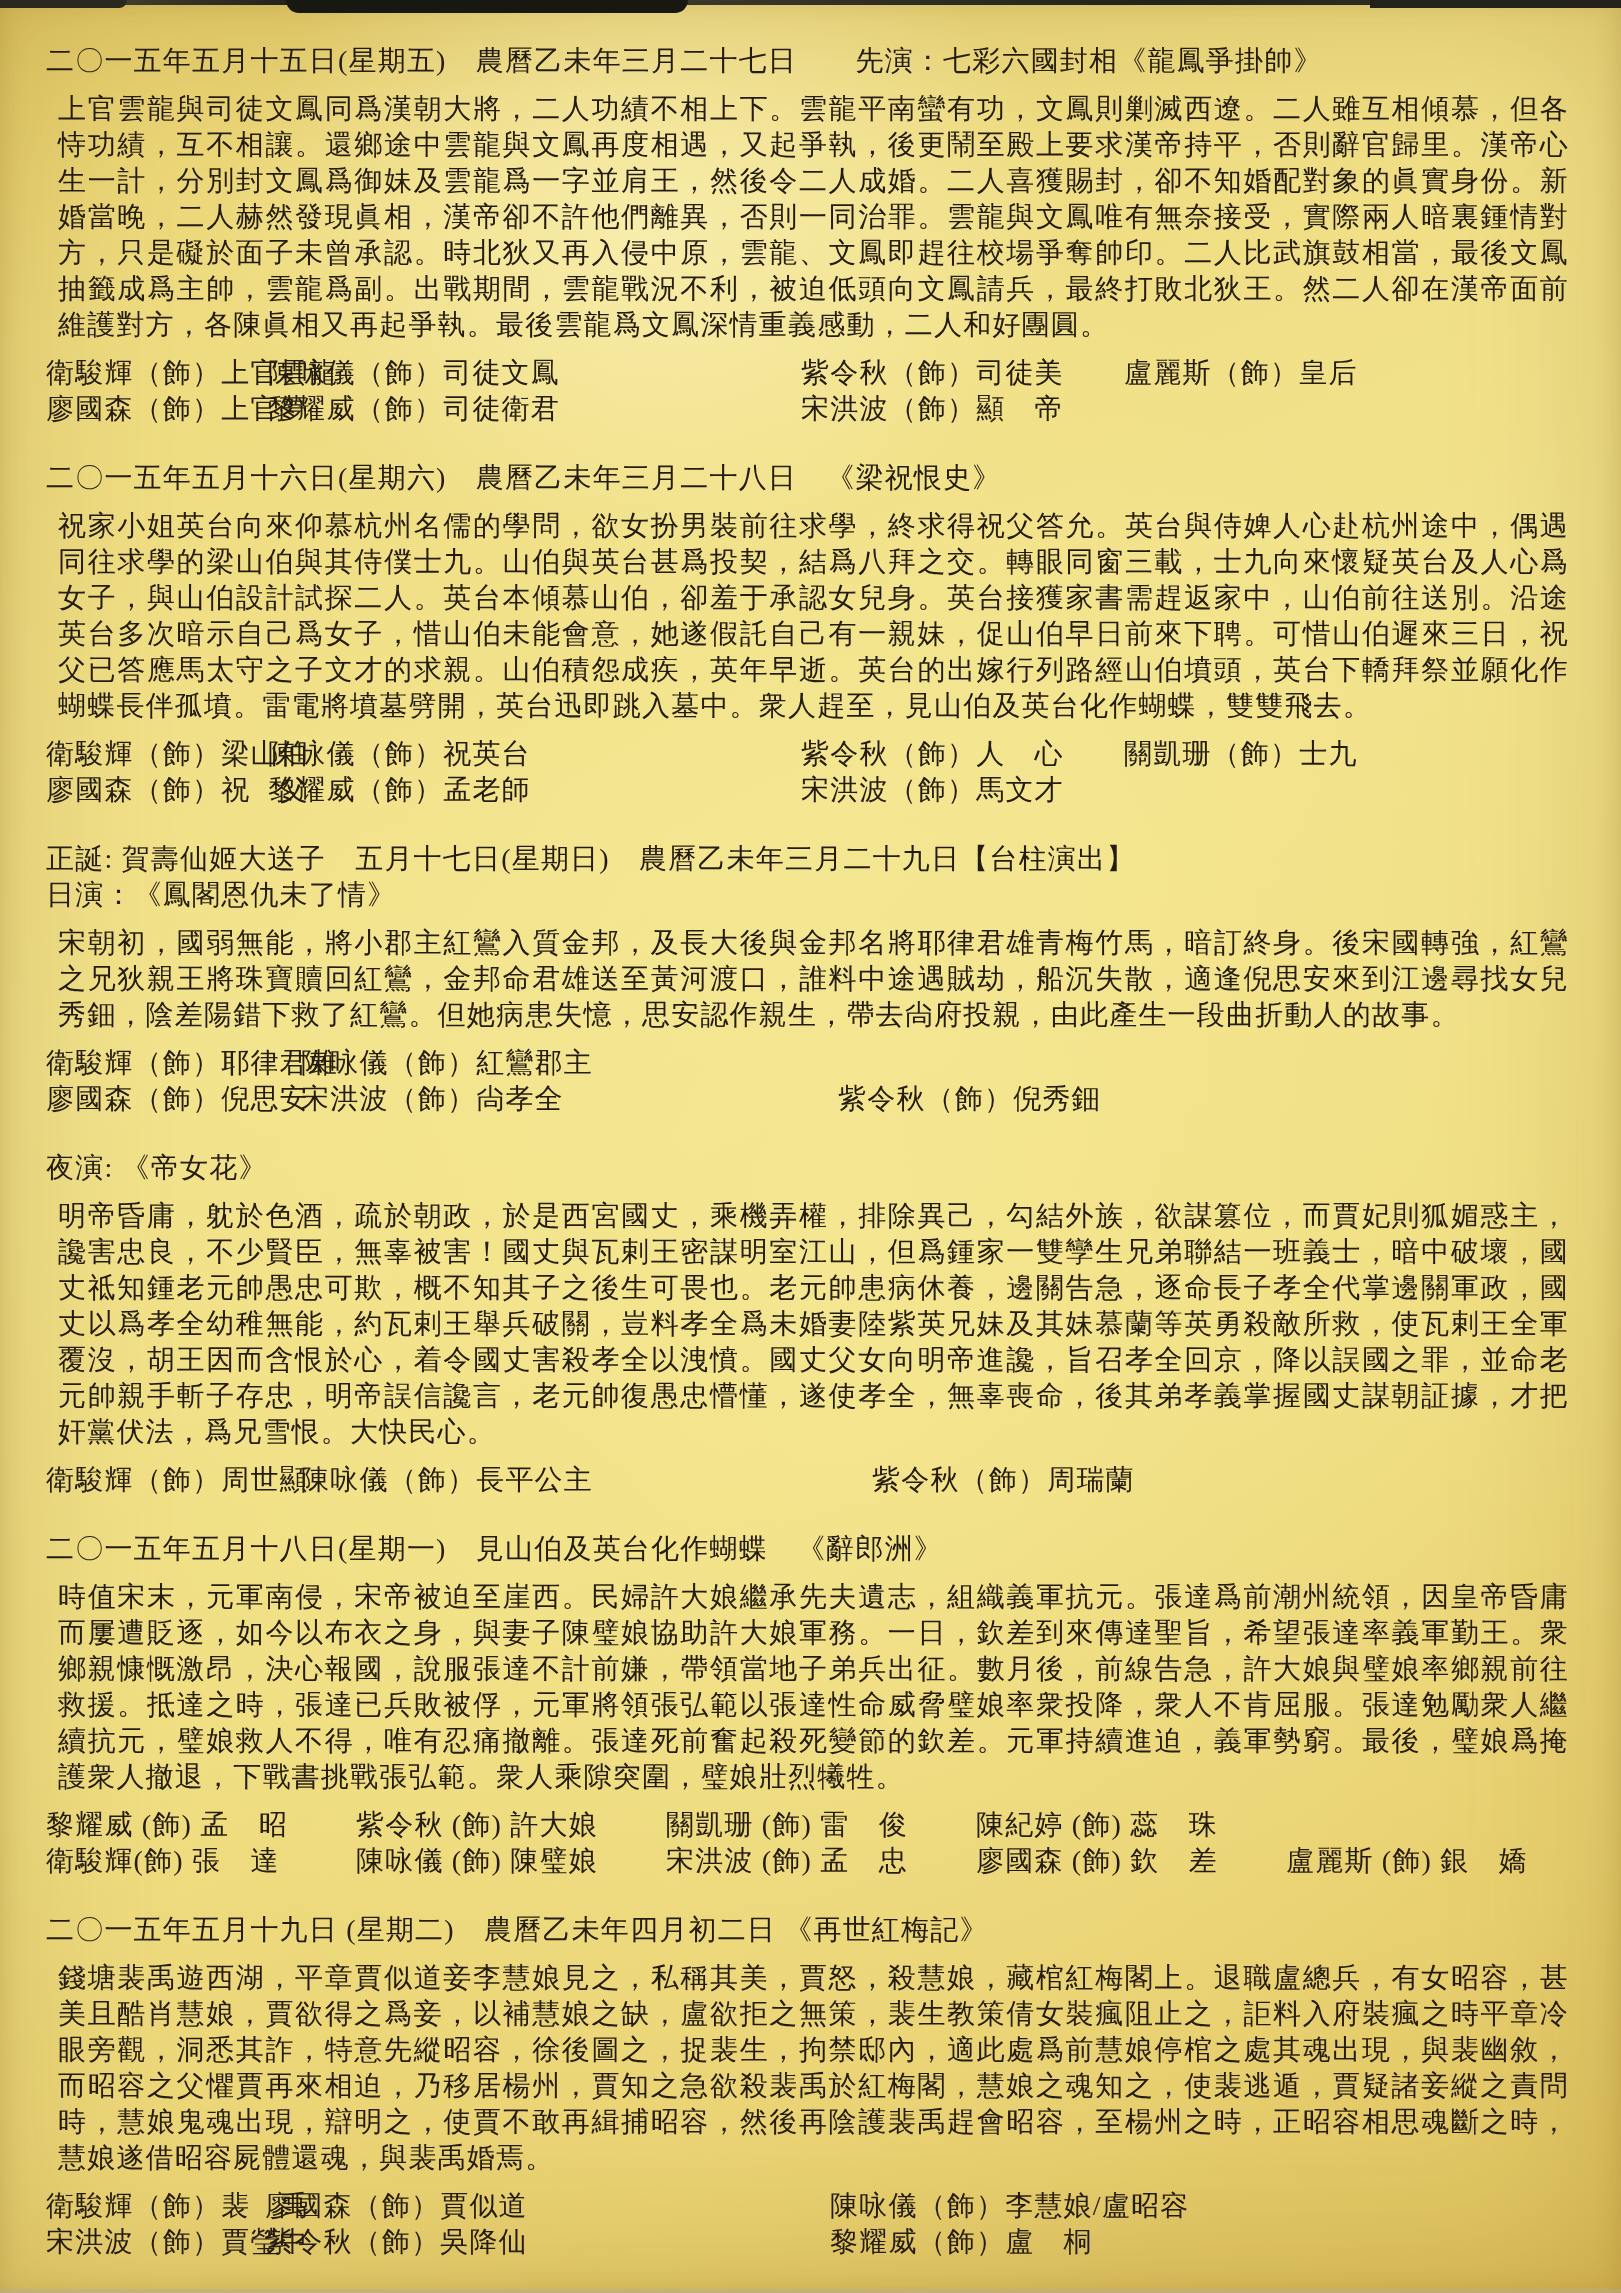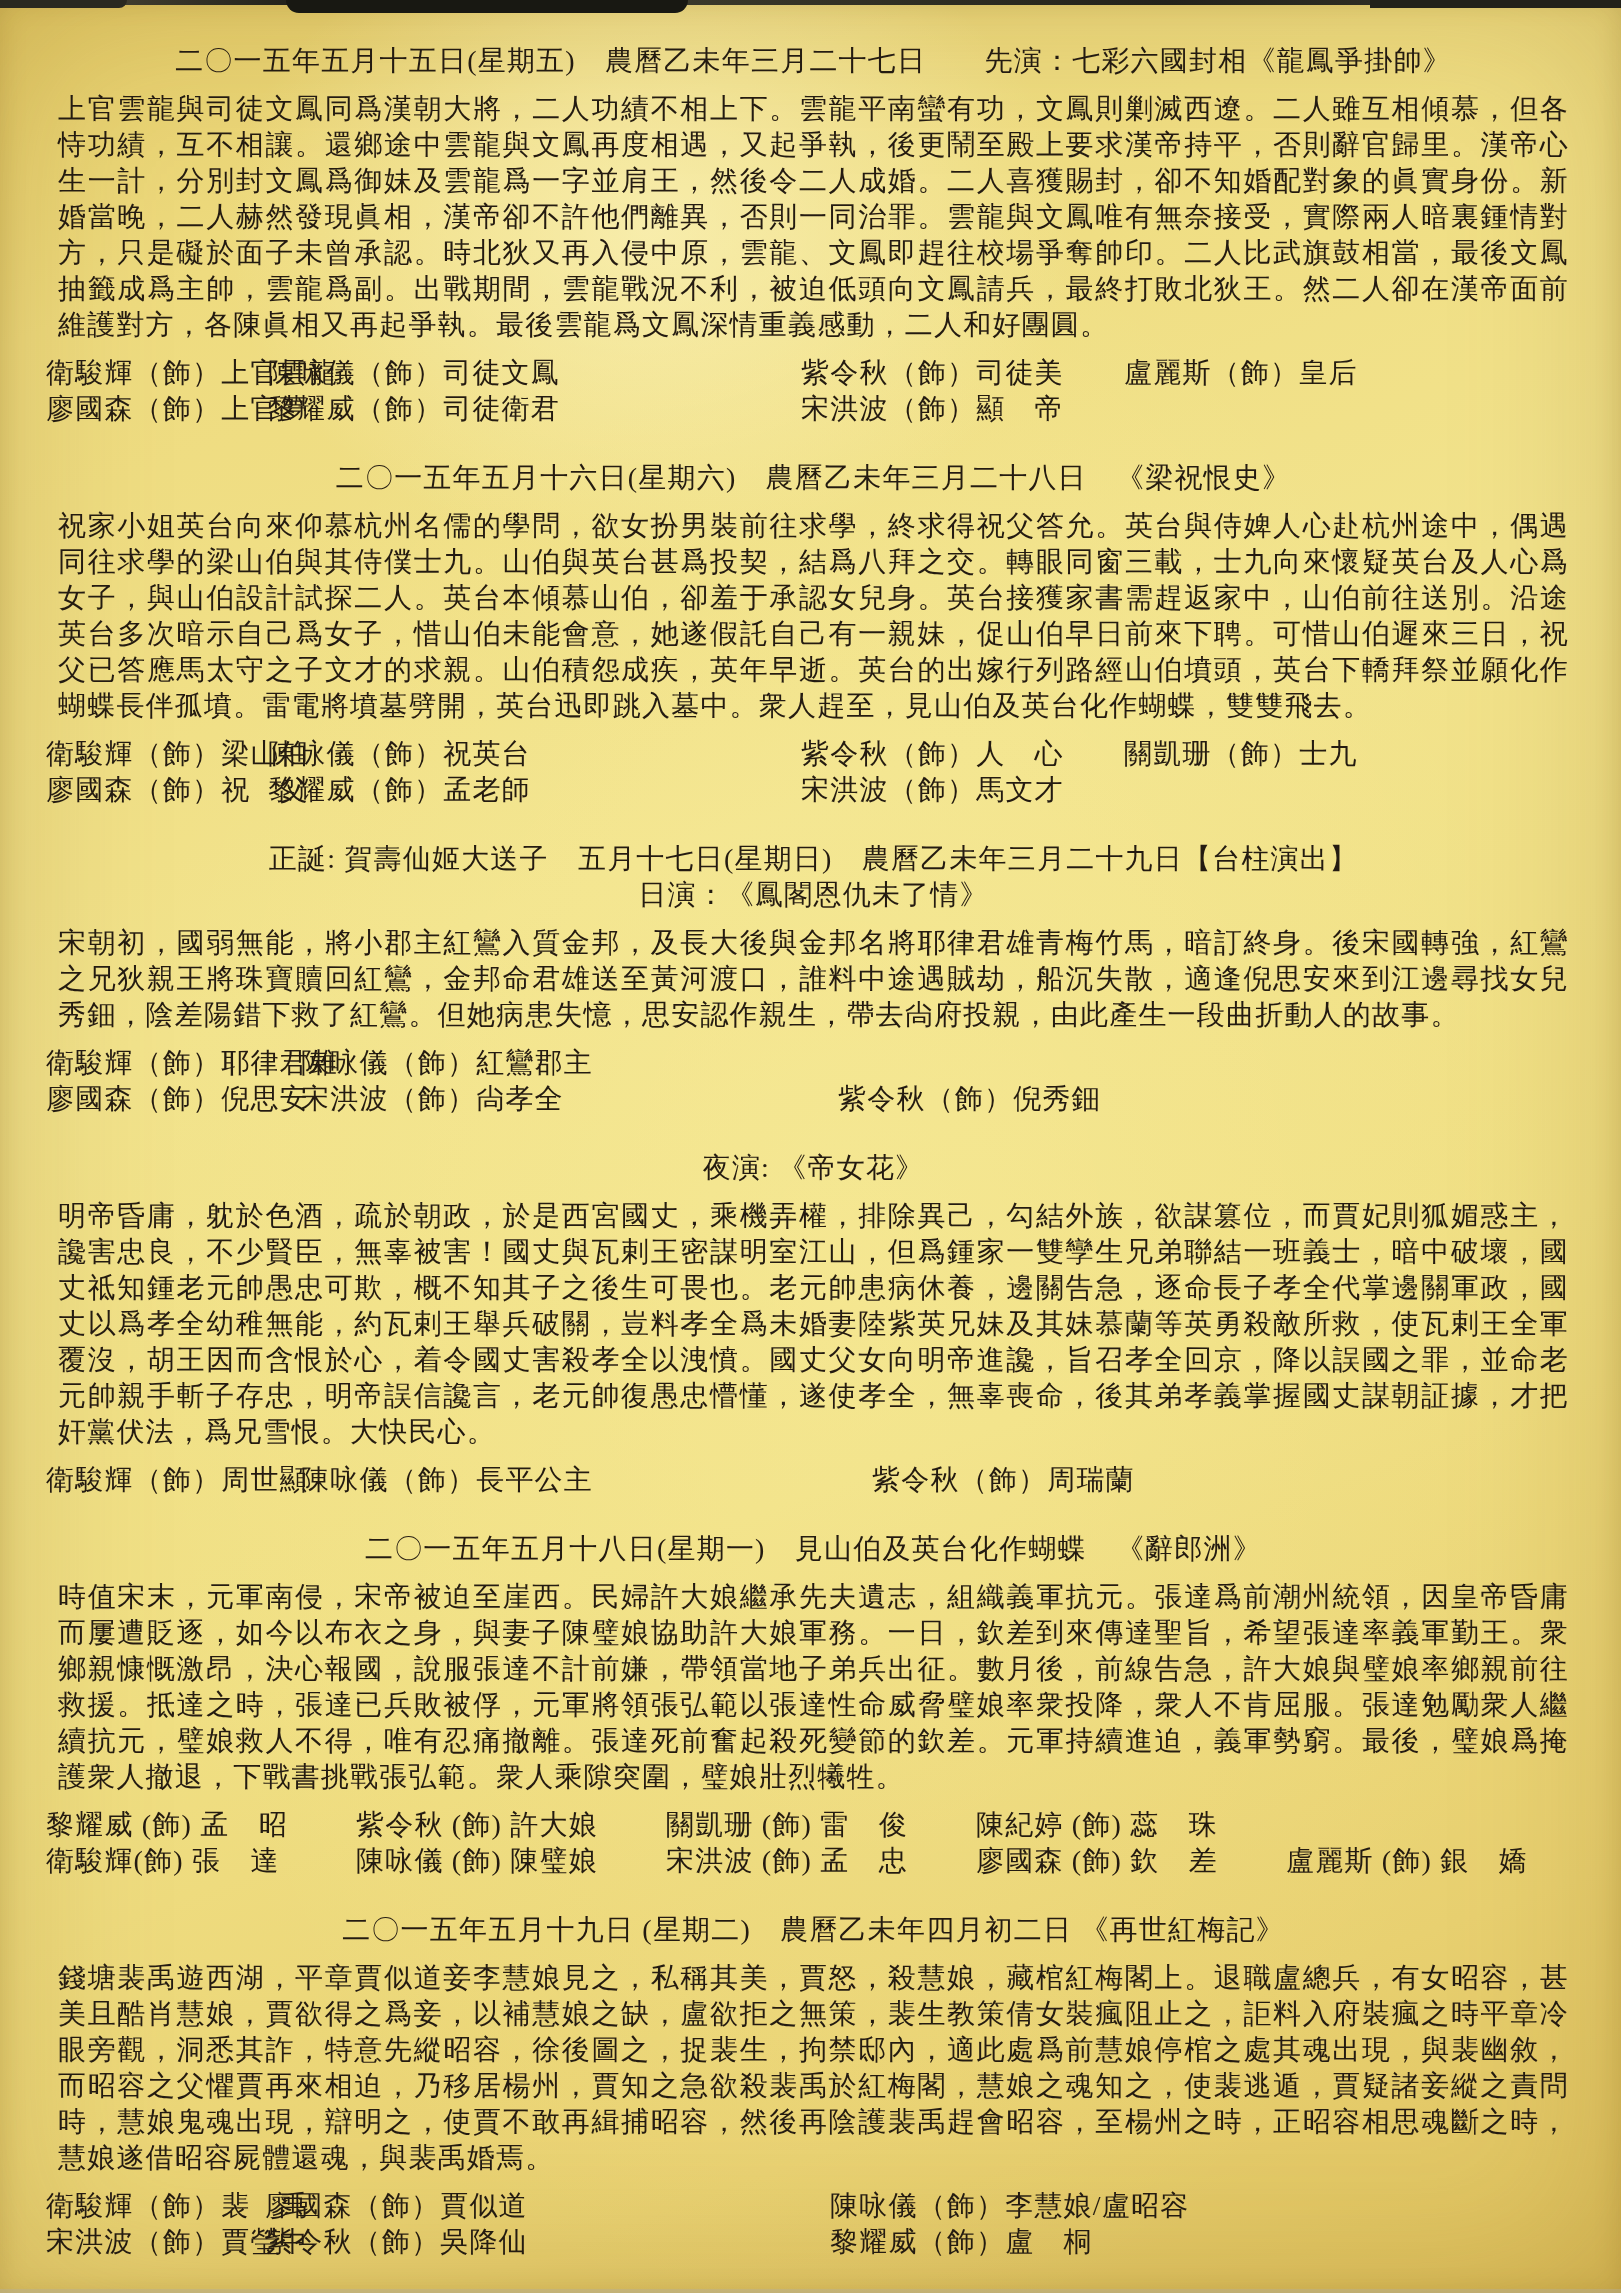--- a/index.html
+++ b/index.html
@@ -22,21 +22,21 @@
   .edge-top{position:absolute;top:0;left:0;width:1621px;height:4.9px;
     background:linear-gradient(90deg,#55503c,#23221b 18%,#3c3a2c 40%,#23221b 72%,#3a382c);}
   .edge-top-blob{position:absolute;top:0;left:286px;width:402px;height:12.7px;background:#181812;border-radius:0 0 41px 41px;}
   .edge-top-blob2{position:absolute;top:0;left:1370px;width:251px;height:7.8px;background:#22211a;}
   .edge-top-blob3{position:absolute;top:0;left:0;width:127px;height:7.8px;background:#2a2920;border-radius:0 0 17.6px 0;}
   .edge-bottom{position:absolute;bottom:0;left:0;width:1621px;height:4.9px;background:rgba(180,175,155,.45);}
 
   .content{position:absolute;left:46px;top:43px;width:1535px;
     font-size:28px;line-height:36px;letter-spacing:1.2px;}
   .section{margin-bottom:33px;}
-  .sec-header{white-space:pre-wrap;text-align:center;}
+  .sec-header{white-space:pre-wrap;}
   .synopsis{margin:12px;text-align:justify;}
   .cast{display:grid;}
   .cast-cell{white-space:pre;}
   .cols-s1{grid-template-columns:222px 533px 323px auto;}
   .cols-s3{grid-template-columns:255px 537px auto;}
   .cols-s4{grid-template-columns:255px 571px auto;}
   .cols-s5{grid-template-columns:310px 310px 310px 310px auto;}
   .cols-s6{grid-template-columns:219px 565px auto;}
 </style>
 </head>

